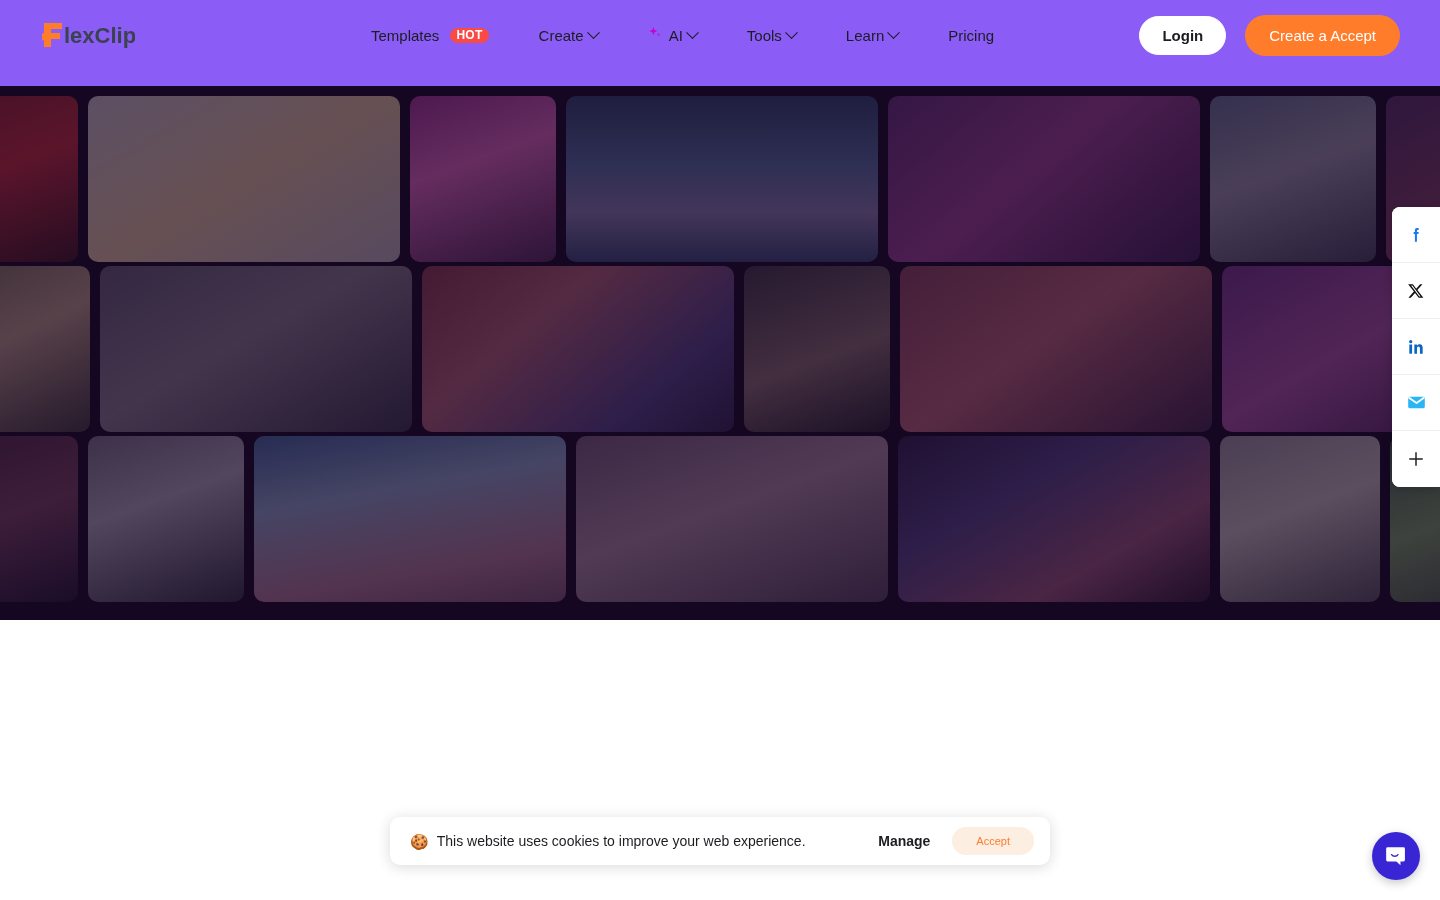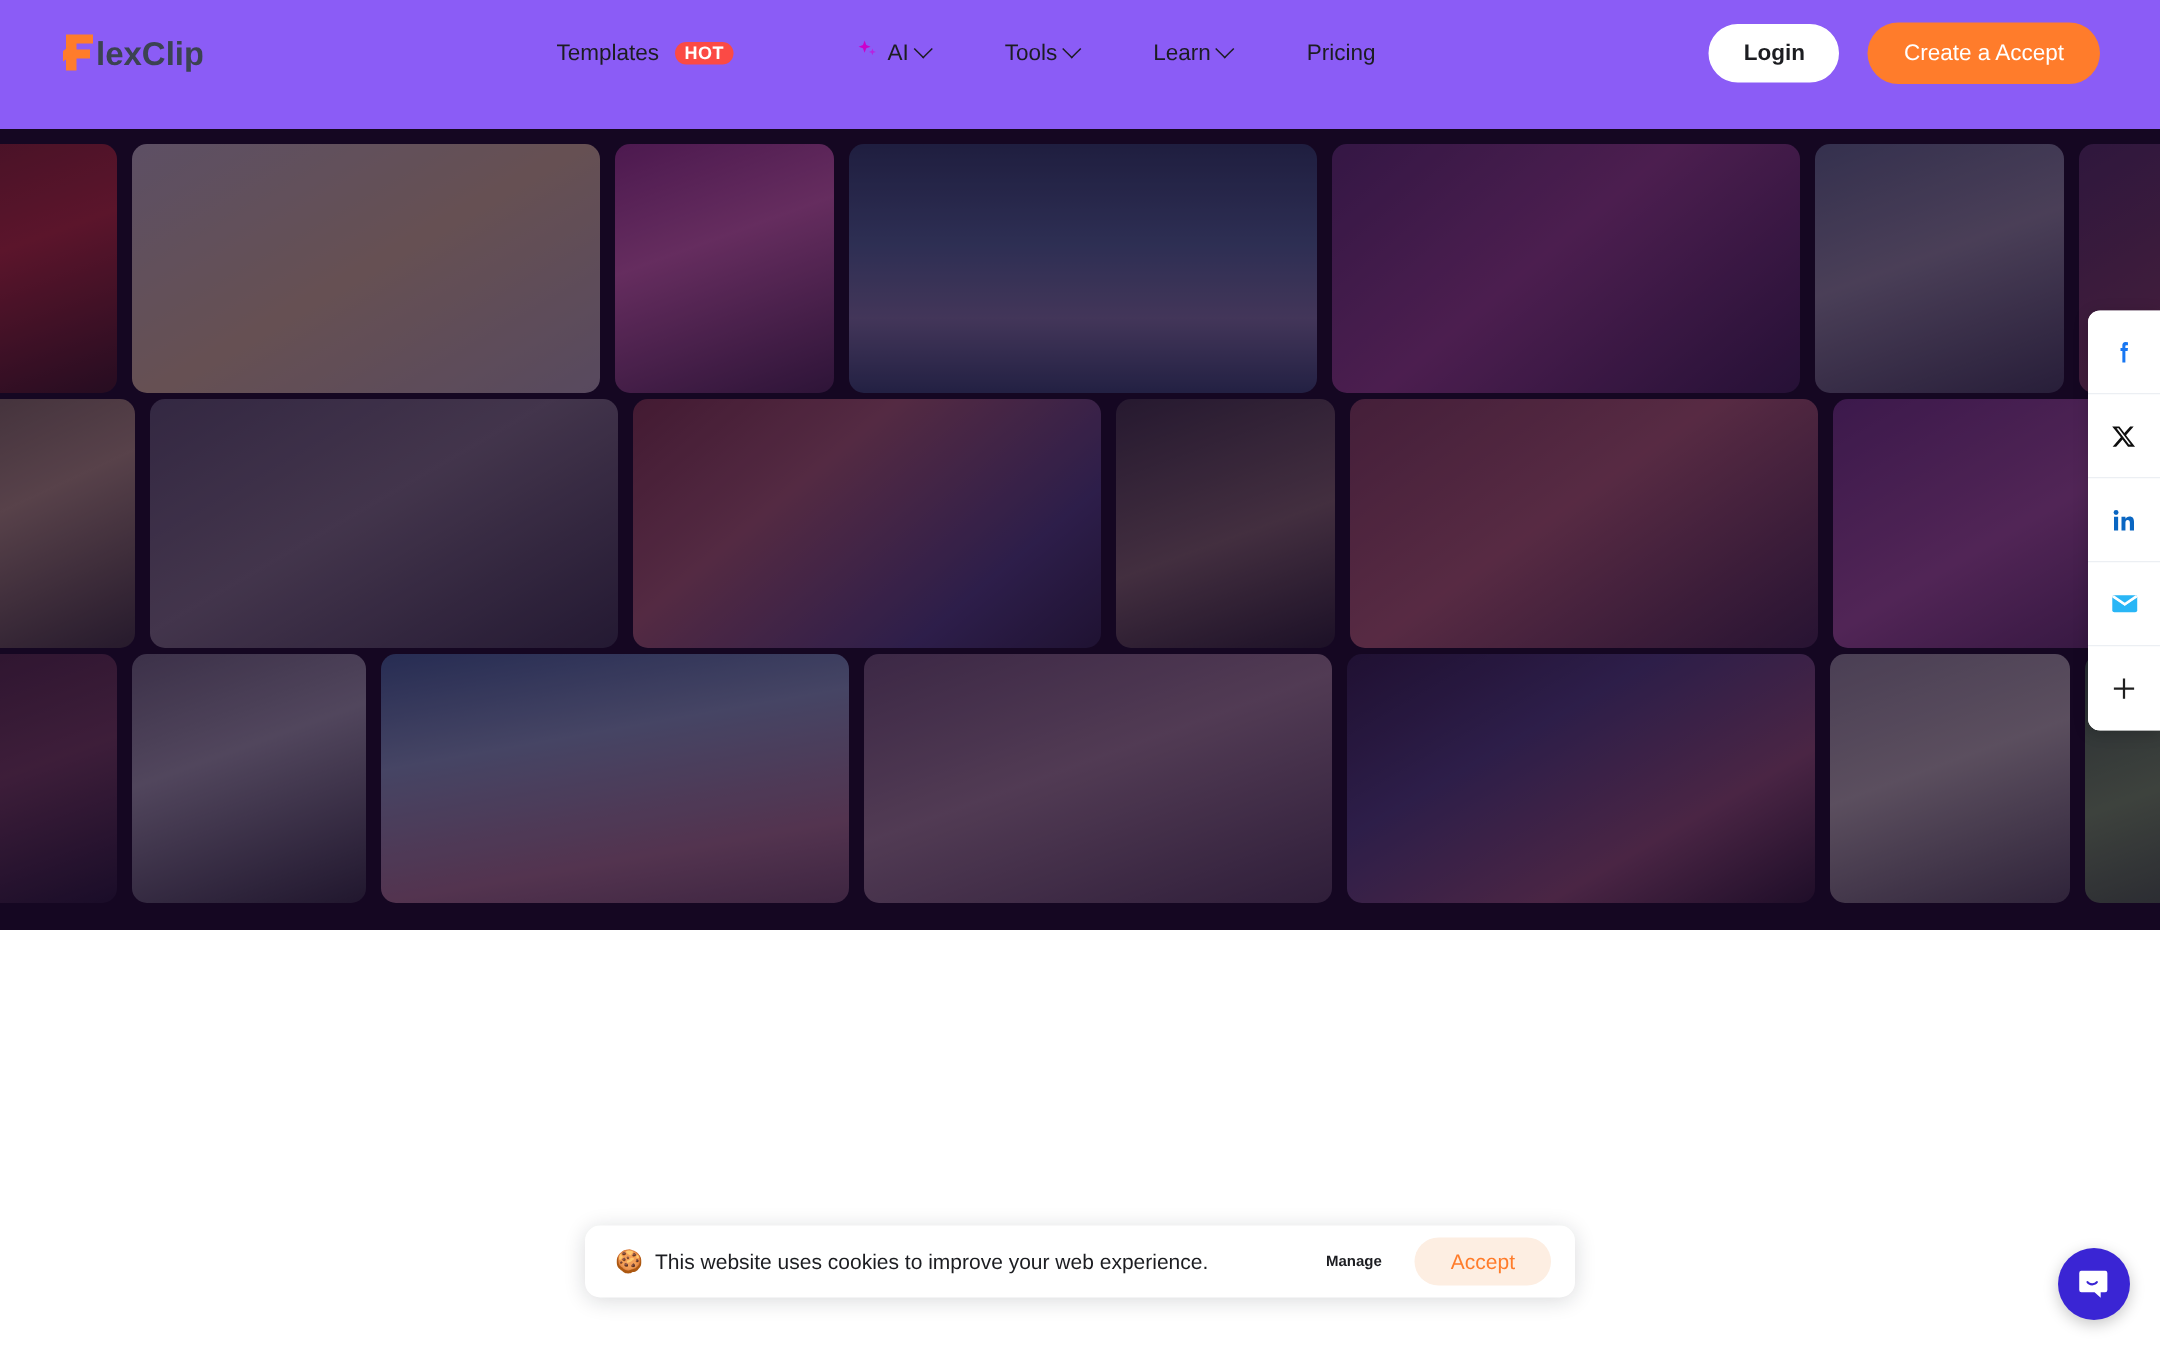--- a/index.html
+++ b/index.html
@@ -106,26 +106,26 @@
     background: #ffffff;
     border-radius: 10px;
     box-shadow: 0 2px 14px rgba(16,24,40,.16);
     display: flex; align-items: center;
     padding: 0 16px 0 20px;
     z-index: 60;
   }
   .cookie-emoji { font-size: 15px; margin-right: 8px; line-height: 1; }
   .cookie-text { font-size: 14px; color: #1c1d21; flex: 1; white-space: nowrap; }
   .manage-btn {
-    font-size: 10px; font-weight: 700; color: #1c1d21;
+    font-size: 14px; font-weight: 700; color: #1c1d21;
     background: none; border: none; cursor: pointer;
     padding: 6px 10px; margin-right: 12px; text-align: right;
   }
   .accept-btn {
-    font-size: 14px; color: #ff7c2b; font-weight: 400;
+    font-size: 11px; color: #ff7c2b; font-weight: 400;
     background: #fdeee2; border: none; border-radius: 16px;
     padding: 8px 24px; cursor: pointer;
   }
 
   
   .intercom {
     position: absolute; left: 1372px; top: 832px;
     width: 48px; height: 48px; border-radius: 50%;
     background: #3a25d4;
     display: flex; align-items: center; justify-content: center;
@@ -149,20 +149,24 @@
     </div>
 
     <nav class="mainnav">
 
       <div class="navitem">
         <span>Templates</span>
         <span class="hotbadge">HOT</span>
       </div>
       <span class="nav-gap"></span>
 
+      <div class="navitem">
+        <span>Create</span>
+        <span class="caret"></span>
+      </div>
       <span class="nav-gap"></span>
 
       <div class="navitem">
         <span class="sparkles">
           <svg width="16" height="16" viewBox="0 0 16 16">
             <path d="M5.4 1 L6.5 4 L9.4 5.1 L6.5 6.2 L5.4 9.2 L4.3 6.2 L1.4 5.1 L4.3 4 Z" fill="#cc00cc"></path>
             <path d="M10.6 6.3 L11.2 8 L12.9 8.6 L11.2 9.2 L10.6 10.9 L10 9.2 L8.3 8.6 L10 8 Z" fill="#b822e0"></path>
           </svg>
         </span>
         <span>AI</span>

